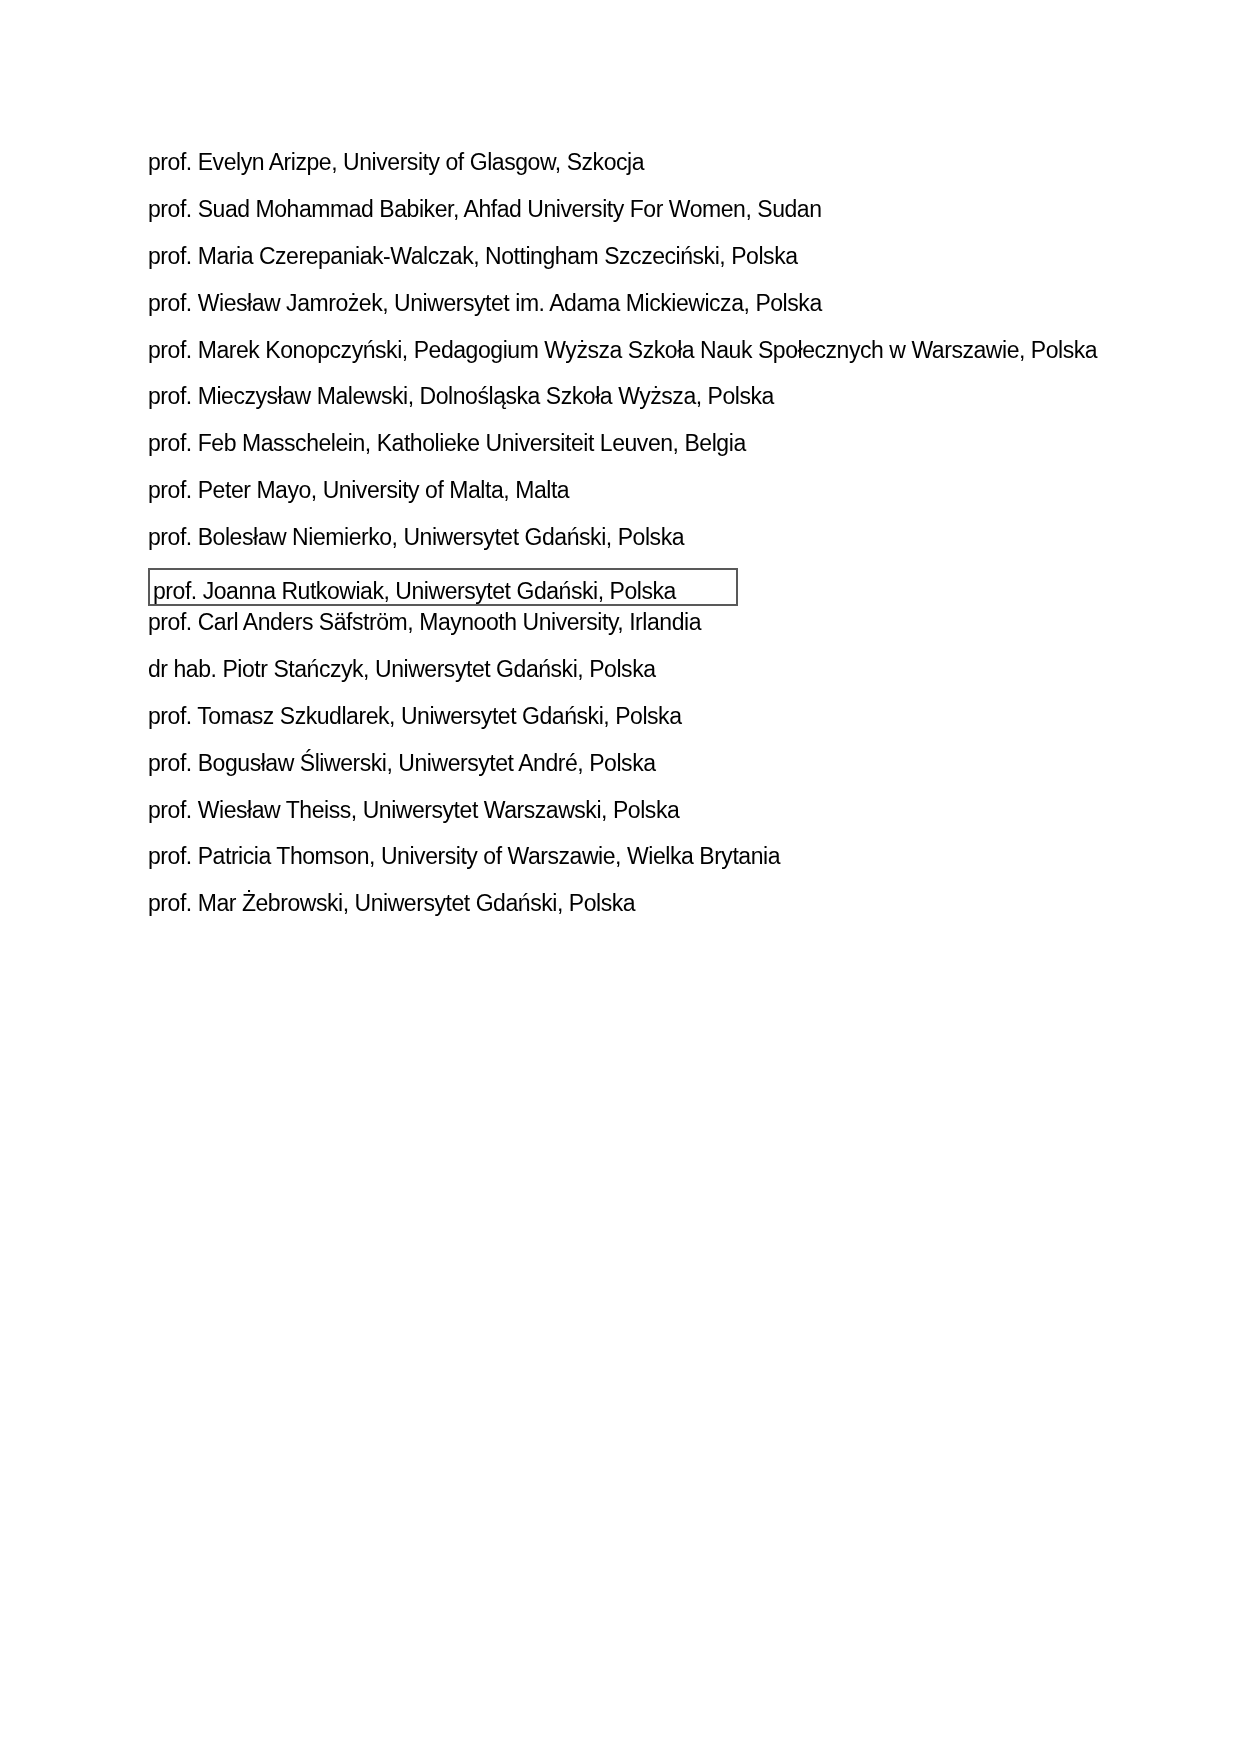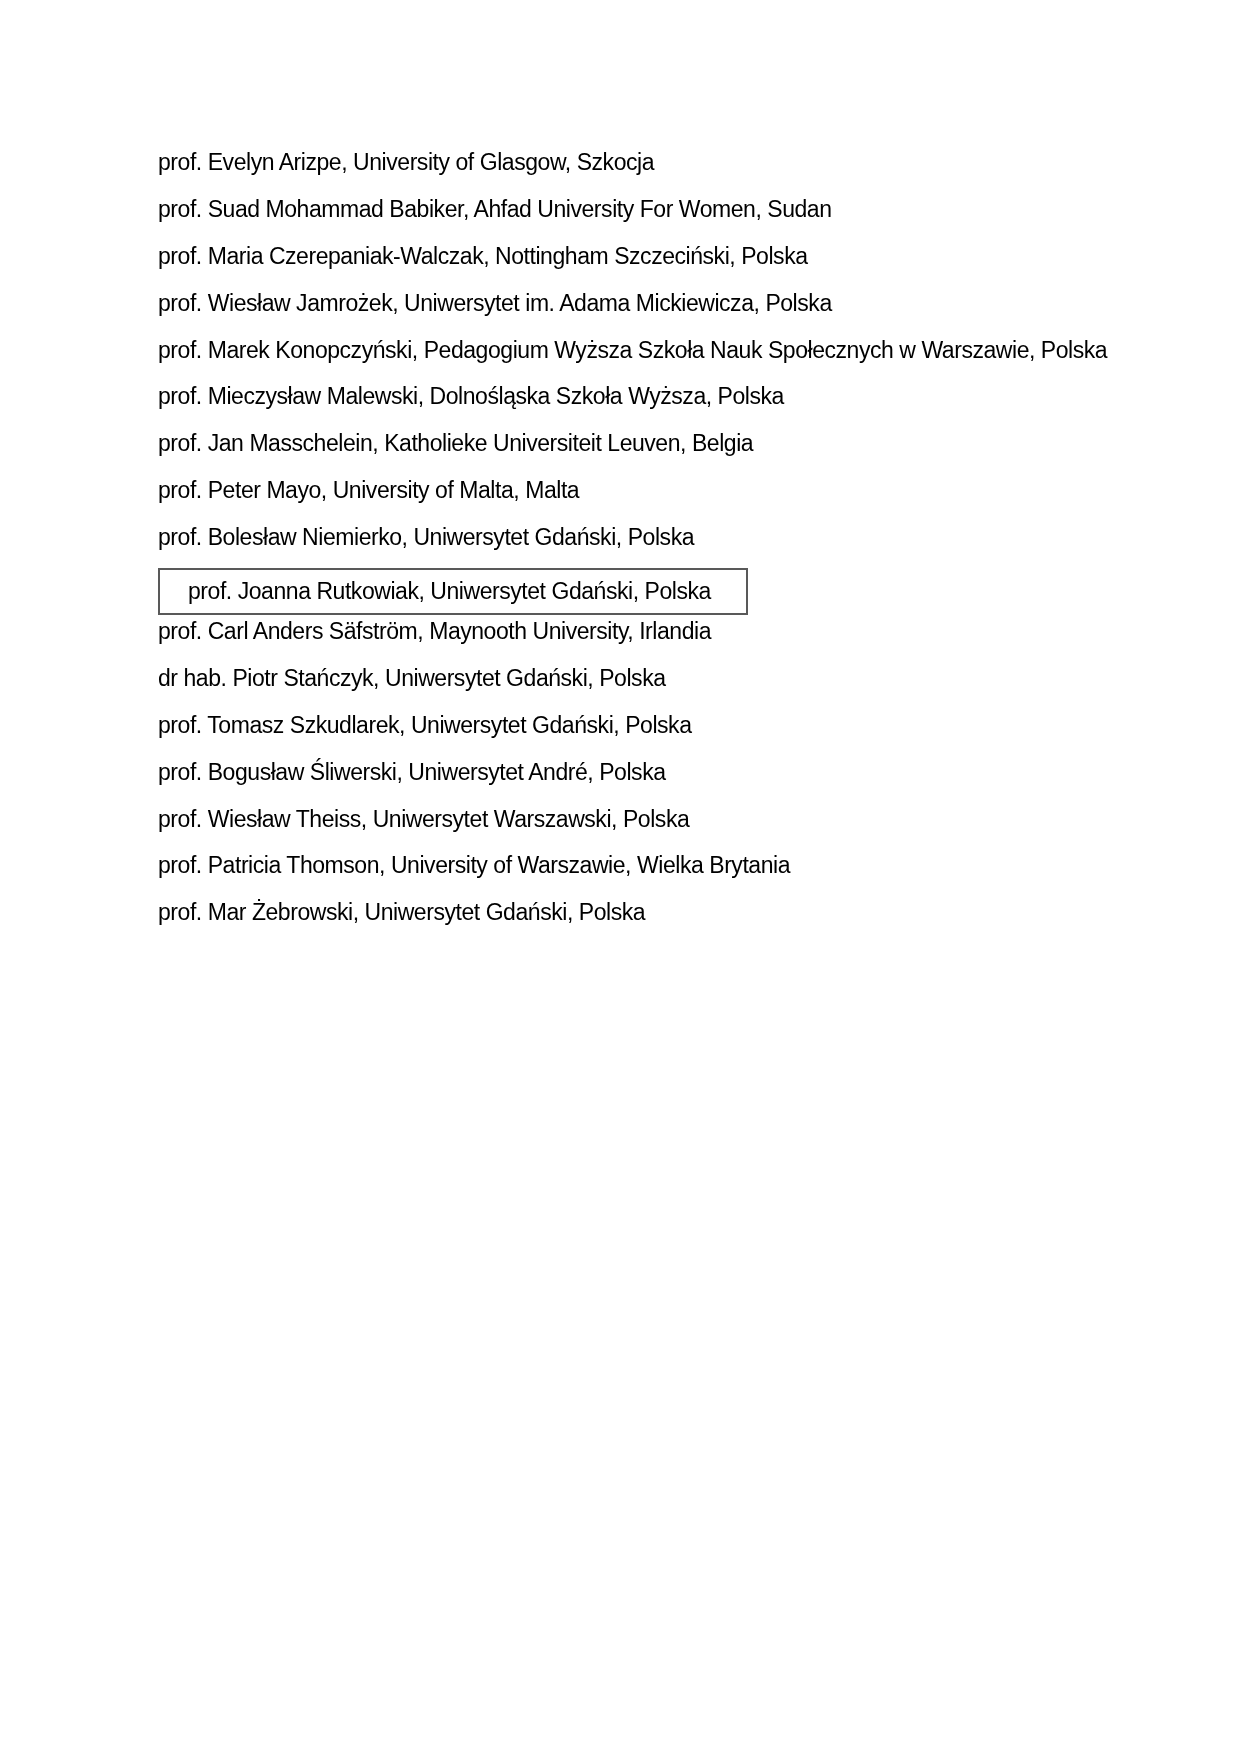--- a/index.html
+++ b/index.html
@@ -11,54 +11,54 @@
     position: relative;
     width: 1241px;
     height: 1755px;
     background: #ffffff;
     overflow: hidden;
     font-family: "Liberation Sans", sans-serif;
     color: #000000;
   }
   .member-list {
     position: absolute;
-    left: 158px;
+    left: 148px;
     top: 139px;
     width: 1060px;
     font-size: 23px;
     letter-spacing: -0.45px;
   }
   .member-row {
     height: 46.9px;
     line-height: 46.9px;
     white-space: nowrap;
   }
   .member-row.boxed {
     position: relative;
     top: 7px;
     box-sizing: border-box;
     width: 590px;
-    height: 47px;
+    height: 38px;
     line-height: 42px;
     border: 2px solid #595959;
-    padding-left: 28px;
+    padding-left: 3px;
   }
 </style>
 </head>
 <body>
 
 <div class="page">
   <div class="member-list">
       <div class="member-row">prof. Evelyn Arizpe, University of Glasgow, Szkocja</div>
       <div class="member-row">prof. Suad Mohammad Babiker, Ahfad University For Women, Sudan</div>
       <div class="member-row">prof. Maria Czerepaniak-Walczak, Nottingham Szczeciński, Polska</div>
       <div class="member-row">prof. Wiesław Jamrożek, Uniwersytet im. Adama Mickiewicza, Polska</div>
       <div class="member-row">prof. Marek Konopczyński, Pedagogium Wyższa Szkoła Nauk Społecznych w Warszawie, Polska</div>
       <div class="member-row">prof. Mieczysław Malewski, Dolnośląska Szkoła Wyższa, Polska</div>
-      <div class="member-row">prof. Jan Masschelein, Katholieke Universiteit Leuven, Belgia</div>
+      <div class="member-row">prof. Feb Masschelein, Katholieke Universiteit Leuven, Belgia</div>
       <div class="member-row">prof. Peter Mayo, University of Malta, Malta</div>
       <div class="member-row">prof. Bolesław Niemierko, Uniwersytet Gdański, Polska</div>
       <div class="member-row boxed" style="border-color: rgb(89, 89, 89);">prof. Joanna Rutkowiak, Uniwersytet Gdański, Polska</div>
       <div class="member-row">prof. Carl Anders Säfström, Maynooth University, Irlandia</div>
       <div class="member-row">dr hab. Piotr Stańczyk, Uniwersytet Gdański, Polska</div>
       <div class="member-row">prof. Tomasz Szkudlarek, Uniwersytet Gdański, Polska</div>
       <div class="member-row">prof. Bogusław Śliwerski, Uniwersytet André, Polska</div>
       <div class="member-row">prof. Wiesław Theiss, Uniwersytet Warszawski, Polska</div>
       <div class="member-row">prof. Patricia Thomson, University of Warszawie, Wielka Brytania</div>
       <div class="member-row">prof. Mar Żebrowski, Uniwersytet Gdański, Polska</div>

